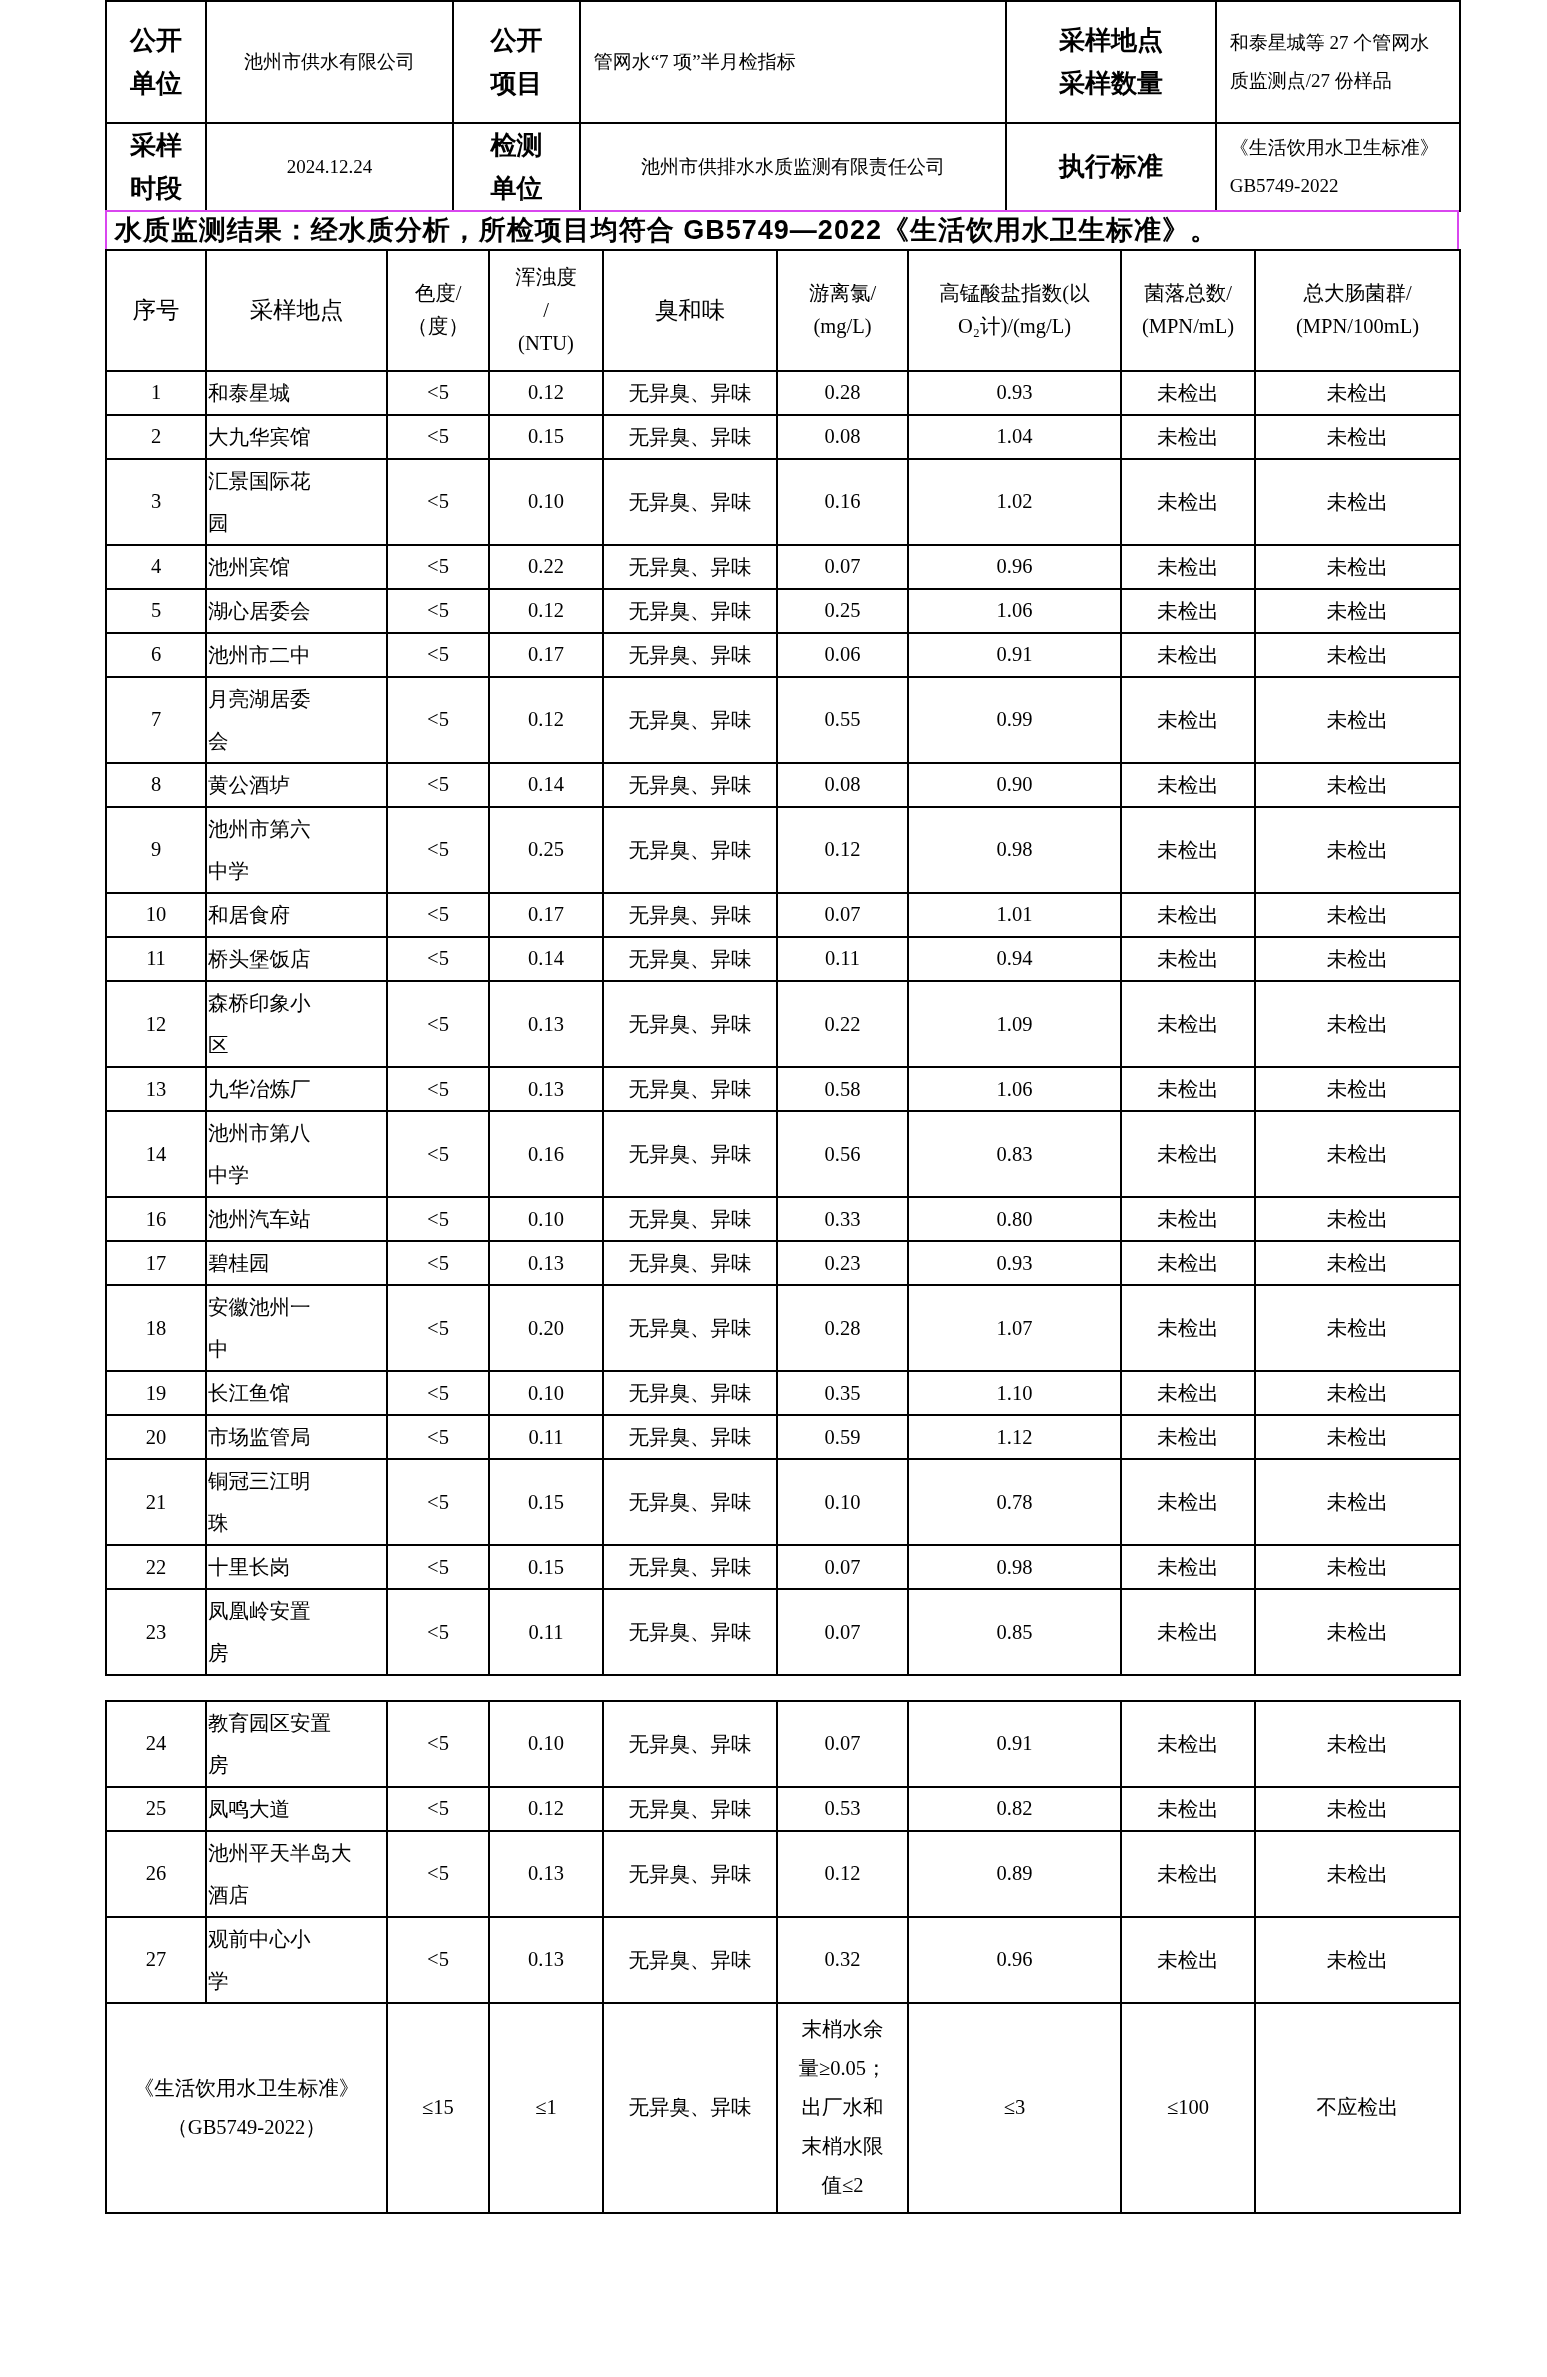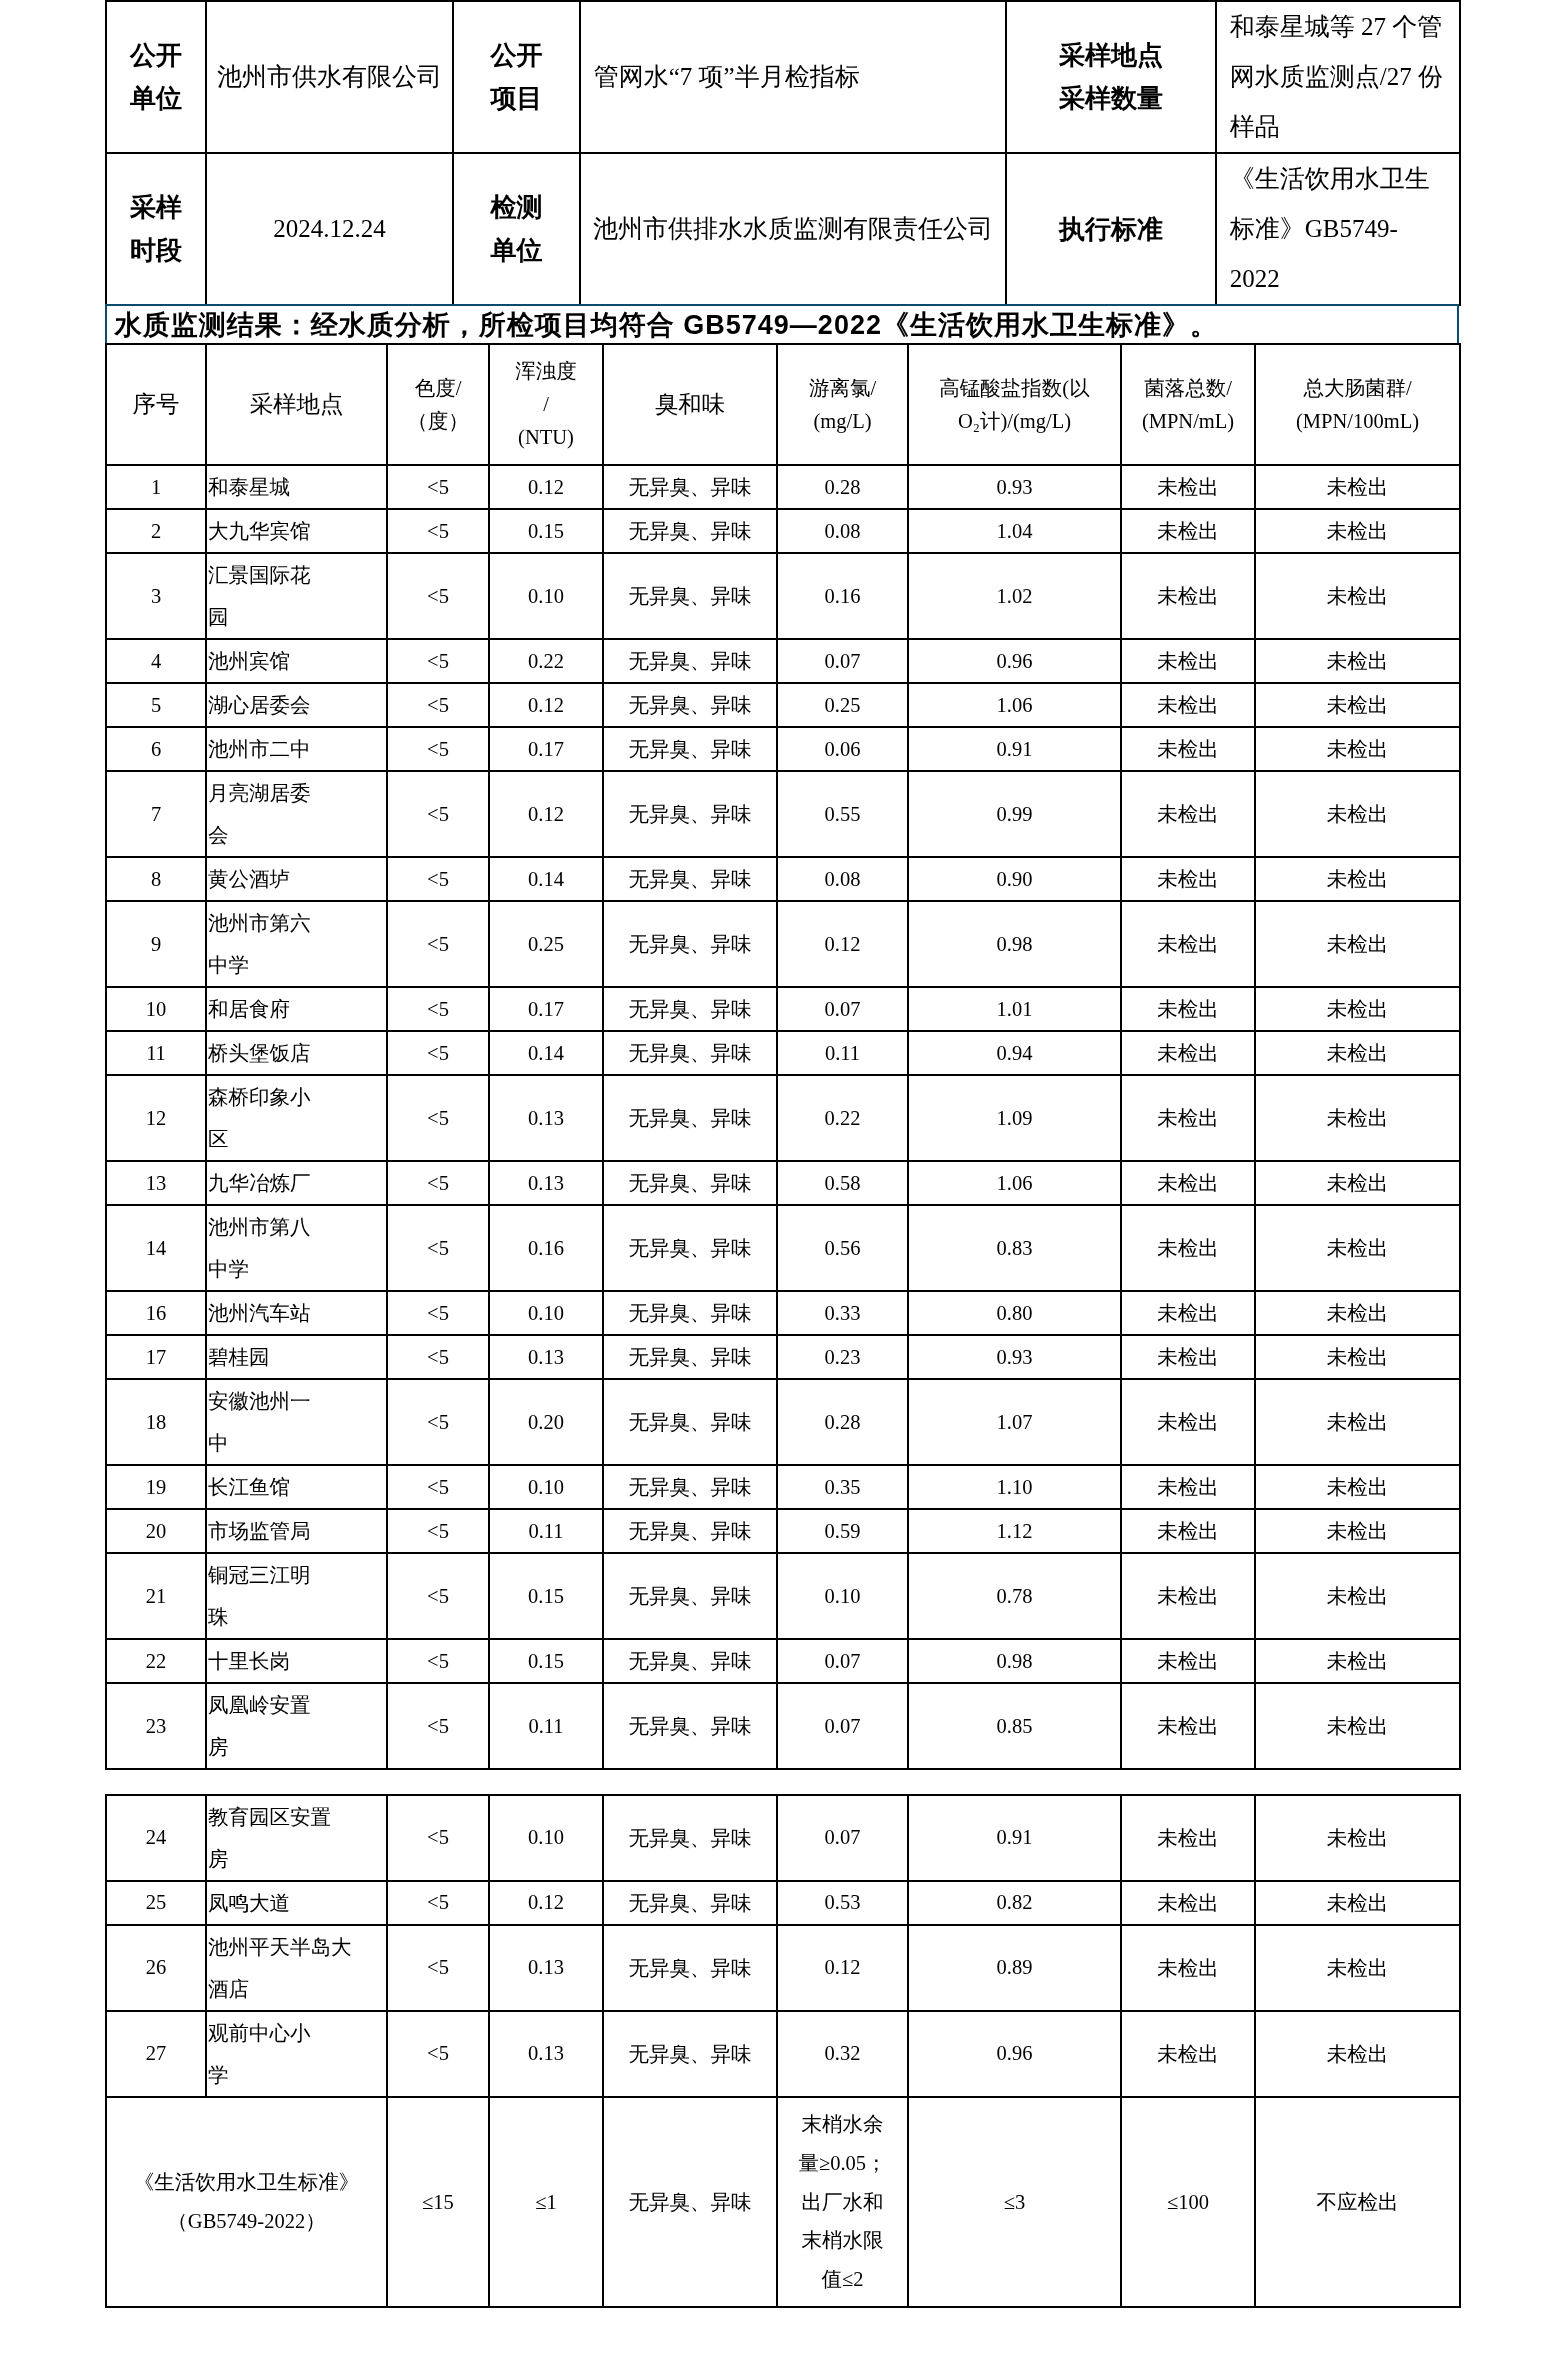--- a/index.html
+++ b/index.html
@@ -29,27 +29,27 @@
   .info-table tr.r2 { height:76px; }
   .info-table td.lbl {
     font-family:"Liberation Sans", sans-serif;
     font-weight:bold;
     font-size:26px;
     text-align:center;
     line-height:1.65;
     white-space:pre-line;
     border-radius:19px;
   }
-  .info-table td.val { font-size:25px; text-align:center; line-height:2.0;margin-top:32px; }
+  .info-table td.val { font-size:19px; text-align:center; line-height:2.0;margin-top:32px; }
   .info-table td.val.left { text-align:left; padding:0 11.7px 0 12.7px; }
 
   
   .result-row {
     width:1354px;
-    border:2px solid #0c4a6e;
+    border:2px solid #d946ef;
     margin-top:-2px;
     height:41px;
     display:flex; align-items:center;
     font-family:"Liberation Sans", sans-serif;
     font-weight:bold;
     font-size:27px;
     padding-left:7.8px;
     letter-spacing:1px;
   }
 

